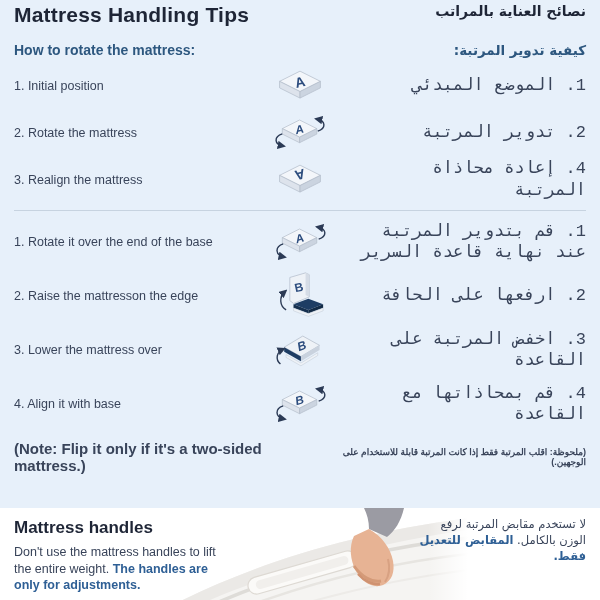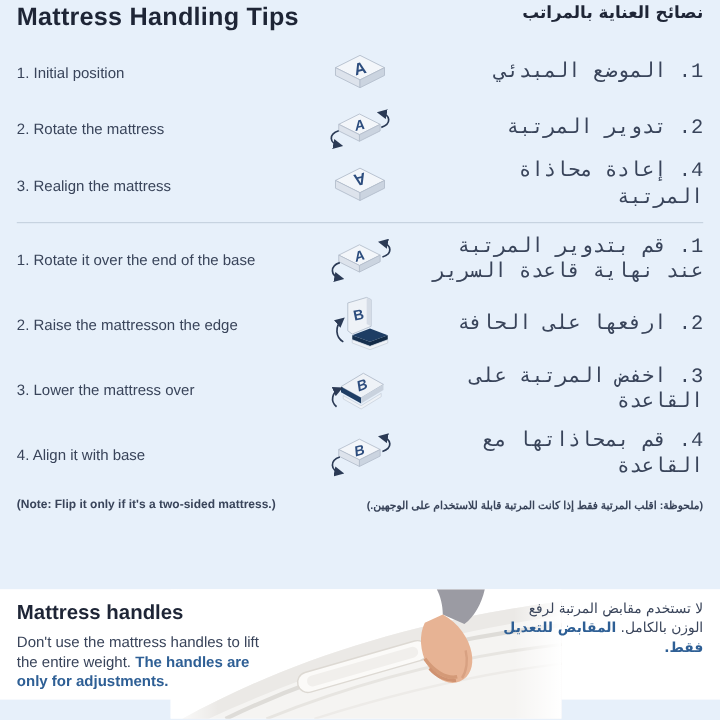--- a/index.html
+++ b/index.html
@@ -17,23 +17,23 @@
   .heading-en{font-size:14px;font-weight:700;color:#2d577f;}
   .heading-ar{font-size:13.5px;font-weight:700;color:#2d577f;direction:rtl;font-family:"DejaVu Sans",sans-serif;}
   .step-row{display:grid;grid-template-columns:1fr 112px 1fr;align-items:center;}
   .rotate-row{height:47px;}
   .flip-row{height:54px;}
   .step-en{font-size:12.5px;color:#39445a;}
   .step-ar{font-size:17px;color:#39445a;direction:rtl;font-family:Liberation Mono, monospace;line-height:1.25;text-align:right;}
   .step-icon{justify-self:center;line-height:0;}
   .divider{border-top:1px solid #c7d3e0;margin:7px 0 4px 0;}
   .note-row{display:flex;justify-content:space-between;align-items:center;margin-top:9px;}
-  .note-en{font-size:10px;color:#39445a;font-weight:700;}
+  .note-en{font-size:15px;color:#39445a;font-weight:700;}
   .note-ar{font-size:9px;color:#39445a;direction:rtl;font-family:Liberation Sans, sans-serif;font-weight:700;}
-  .bottom{position:absolute;left:0;bottom:17px;width:600px;height:92px;background:#ffffff;}
+  .bottom{position:absolute;left:0;bottom:0;width:600px;height:92px;background:#ffffff;}
   .photo{position:absolute;left:142px;top:0;width:326px;height:108px;line-height:0;}
   .handles-en{position:absolute;left:14px;top:10px;width:218px;z-index:2;}
   .handles-en h2{margin:0 0 6px 0;font-size:17px;font-weight:700;color:#1e2536;}
   .handles-en p{margin:0;font-size:12.5px;line-height:1.32;color:#39445a;}
   .em-blue{color:#2e5f95;font-weight:700;}
   .handles-ar{position:absolute;right:14px;top:8px;width:168px;z-index:2;direction:rtl;font-family:"DejaVu Sans",sans-serif;}
   .handles-ar h2{margin:0 0 4px 0;font-size:15px;font-weight:700;color:#1e2536;}
   .handles-ar p{margin:0;font-size:11.5px;line-height:1.4;color:#39445a;}
   svg text{font-family:"Liberation Sans","DejaVu Sans",sans-serif;}
 </style>
@@ -41,20 +41,24 @@
 <body>
 
 <div class="page">
   <div class="top">
 
     <div class="header-row">
       <h1 class="title-en">Mattress Handling Tips</h1>
       <h1 class="title-ar" dir="rtl">نصائح العناية بالمراتب</h1>
     </div>
 
+    <div class="heading-row">
+      <div class="heading-en">How to rotate the mattress:</div>
+      <div class="heading-ar" dir="rtl">كيفية تدوير المرتبة:</div>
+    </div>
 
     <div class="step-row rotate-row">
       <div class="step-en">1. Initial position</div>
       <div class="step-icon">
         <svg width="52" height="42" viewBox="0 0 56 44">
           <polygon points="6,17 28,6 50,17 28,28" fill="#f3f6fa" stroke="#b3bdcb" stroke-width="0.8"></polygon>
           <polygon points="6,17 6,24 28,35 28,28" fill="#dde3ec" stroke="#b3bdcb" stroke-width="0.8"></polygon>
           <polygon points="28,28 28,35 50,24 50,17" fill="#cbd4e0" stroke="#b3bdcb" stroke-width="0.8"></polygon>
           <text x="28" y="23" text-anchor="middle" font-size="15" font-weight="bold" fill="#2d4d7e" transform="rotate(-14 28 18)">A</text>
         </svg>

